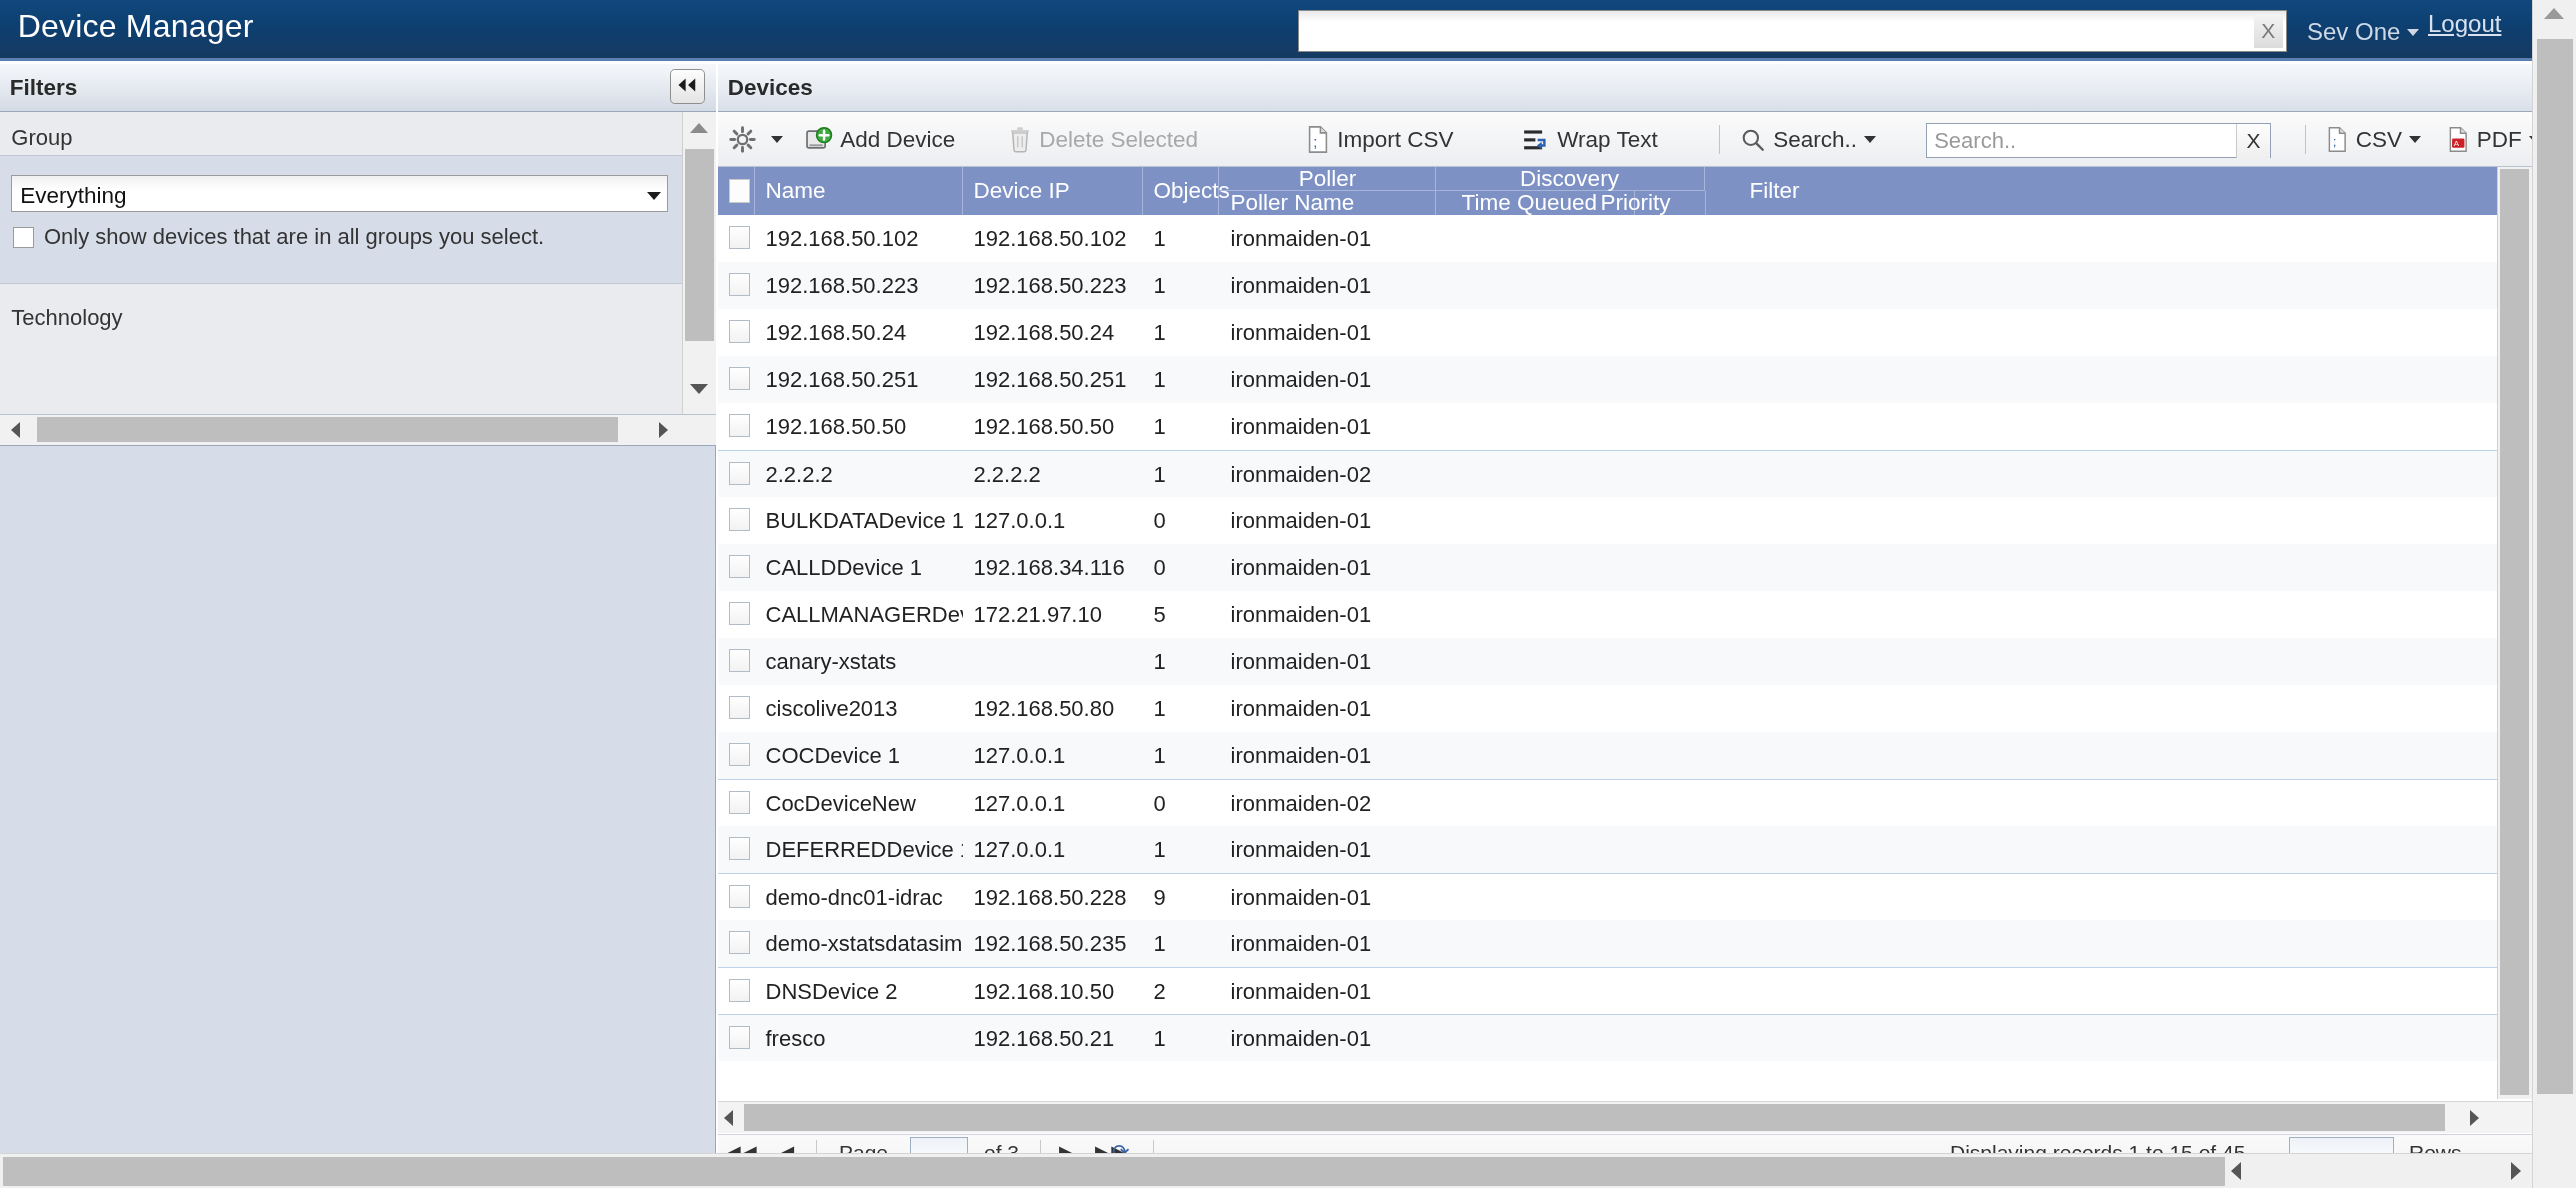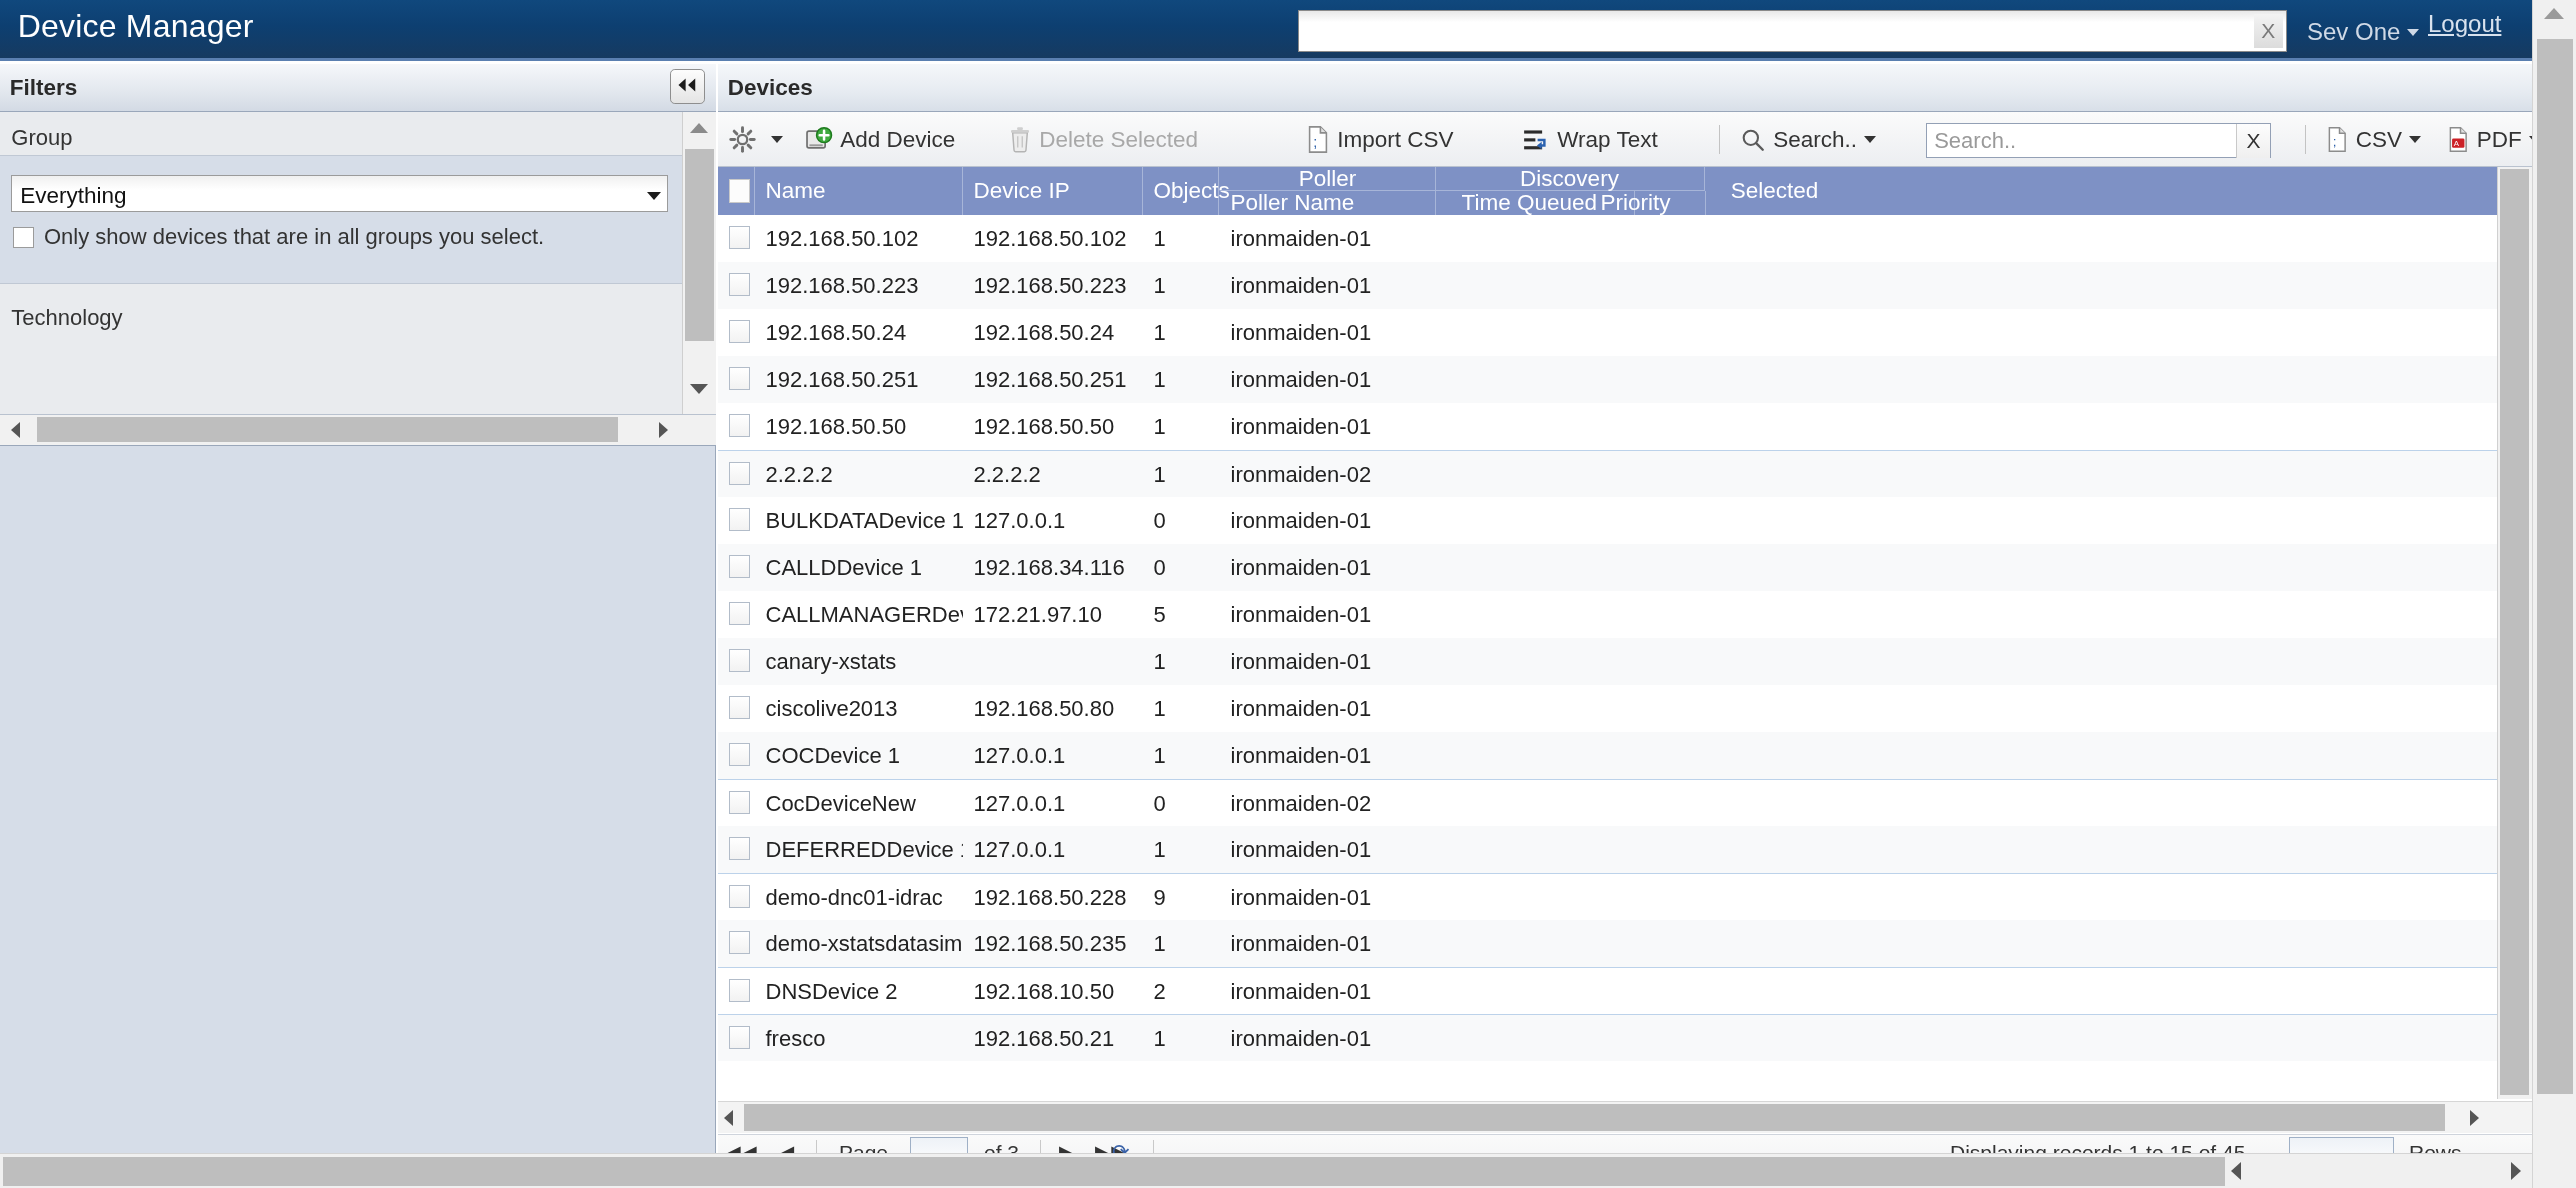--- a/index.html
+++ b/index.html
@@ -528,21 +528,21 @@
           <span class="sel-box"></span>
         </div>
         <div class="th th-full" style="left:37px; width:208px;">Name</div>
         <div class="th th-full" style="left:245px; width:180px;">Device IP</div>
         <div class="th th-full" style="left:425px; width:76px;">Objects</div>
         <div class="th th-top center" style="left:502px; width:216px;">Poller</div>
         <div class="th th-bot" style="left:502px; width:216px;">Poller Name</div>
         <div class="th th-top center" style="left:717px; width:270px;">Discovery</div>
         <div class="th th-bot" style="left:733px; width:184px;">Time Queued</div>
         <div class="th th-bot" style="left:872px; width:116px;">Priority</div>
-        <div class="th th-full center" style="left:988px; width:137px; border-right:none;">Selected</div>
+        <div class="th th-full center" style="left:988px; width:137px; border-right:none;">Filter</div>
       </div>
 
       <div class="rows" id="rows-container">
           <div class="row odd">
             <span class="row-check"></span>
             <div class="cell" style="left: 37px; width: 208px;">192.168.50.102</div>
             <div class="cell" style="left: 245px; width: 180px;">192.168.50.102</div>
             <div class="cell" style="left: 425px; width: 76px;">1</div>
             <div class="cell" style="left: 502px; width: 216px;">ironmaiden-01</div>
             <div class="cell" style="left: 717px; width: 155px;"></div>

